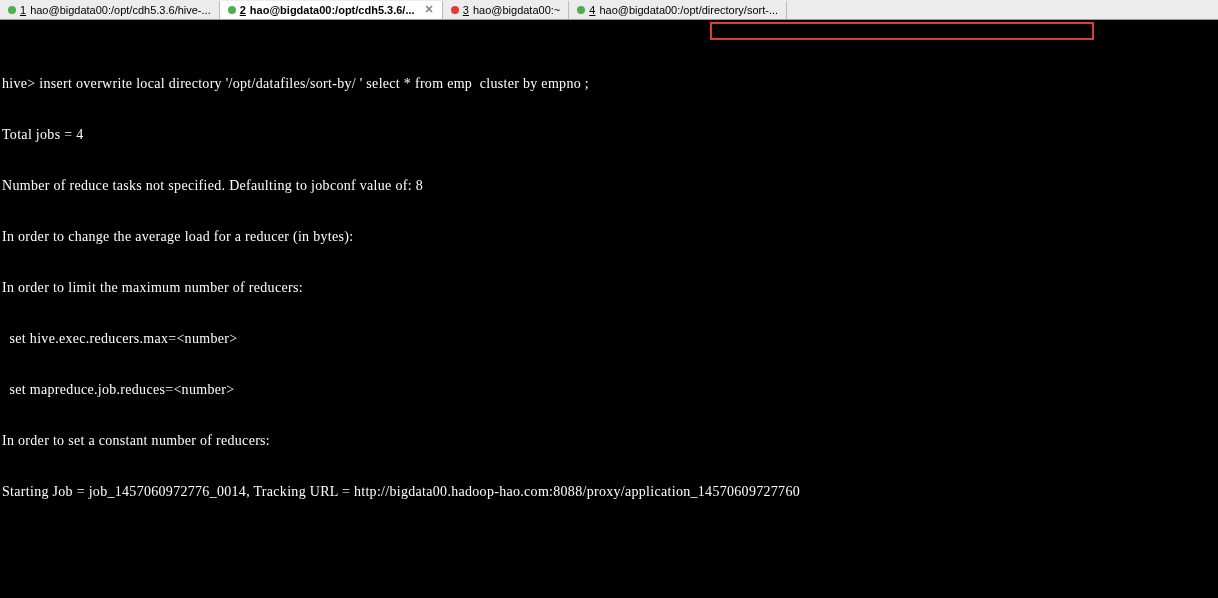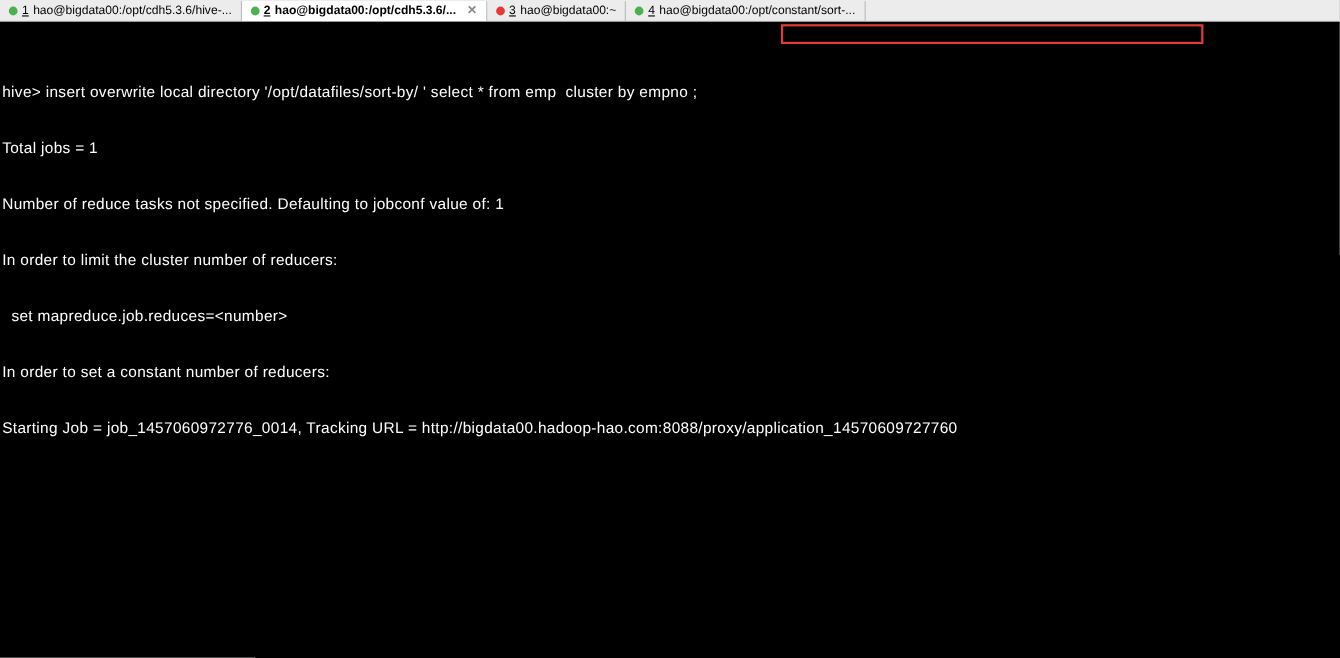--- a/index.html
+++ b/index.html
@@ -45,21 +45,21 @@
     }
     .terminal {
       background: #000;
       color: #fff;
       font-size: 14px;
       line-height: 17px;
       padding: 4px 2px;
       height: calc(598px - 20px);
       white-space: pre;
       position: relative;
-      font-family: Liberation Sans, sans-serif;
+      font-family: Liberation Serif, serif;
       letter-spacing: 0.3px;
     }
     .highlight-box {
       position: absolute;
       border: 2px solid #e53935;
       top: 2px;
       left: 710px;
       width: 384px;
       height: 18px;
       pointer-events: none;
@@ -82,30 +82,32 @@
     <span style="margin-left:6px;color:#888;">✕</span>
   </div>
   <div class="tab">
     <span class="dot red"></span>
     <span class="num">3</span>
     <span>hao@bigdata00:~</span>
   </div>
   <div class="tab">
     <span class="dot green"></span>
     <span class="num">4</span>
-    <span>hao@bigdata00:/opt/constant/sort-...</span>
+    <span>hao@bigdata00:/opt/directory/sort-...</span>
   </div>
 </div>
 
 <div class="terminal">
   <div class="highlight-box"></div>
   <div class="line"><span>hive&gt; </span><span>insert overwrite local directory '/opt/datafiles/sort-by/ ' select * from emp  cluster by empno ;</span></div>
-  <div class="line">Total jobs = 1</div>
-  <div class="line">Number of reduce tasks not specified. Defaulting to jobconf value of: 1</div>
-  <div class="line">In order to limit the cluster number of reducers:</div>
+  <div class="line">Total jobs = 4</div>
+  <div class="line">Number of reduce tasks not specified. Defaulting to jobconf value of: 8</div>
+  <div class="line">In order to change the average load for a reducer (in bytes):</div>
+  <div class="line">In order to limit the maximum number of reducers:</div>
+  <div class="line">  set hive.exec.reducers.max=&lt;number&gt;</div>
   <div class="line">  set mapreduce.job.reduces=&lt;number&gt;</div>
   <div class="line">In order to set a constant number of reducers:</div>
   <div class="line">Starting Job = job_1457060972776_0014, Tracking URL = http://bigdata00.hadoop-hao.com:8088/proxy/application_14570609727760</div>
   
   
   
   
   
   
   

